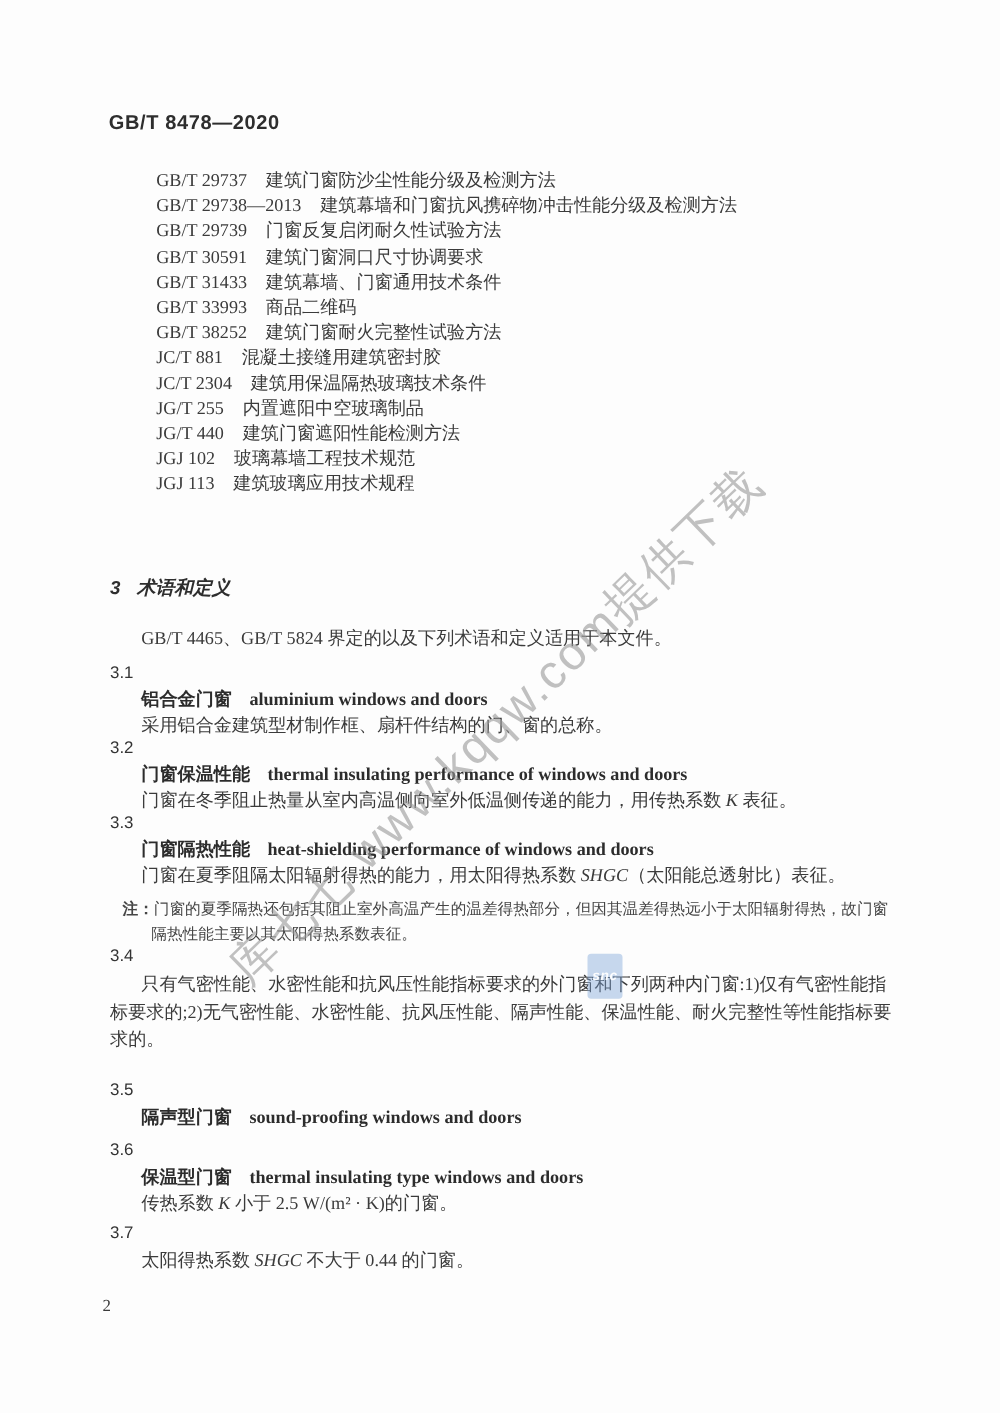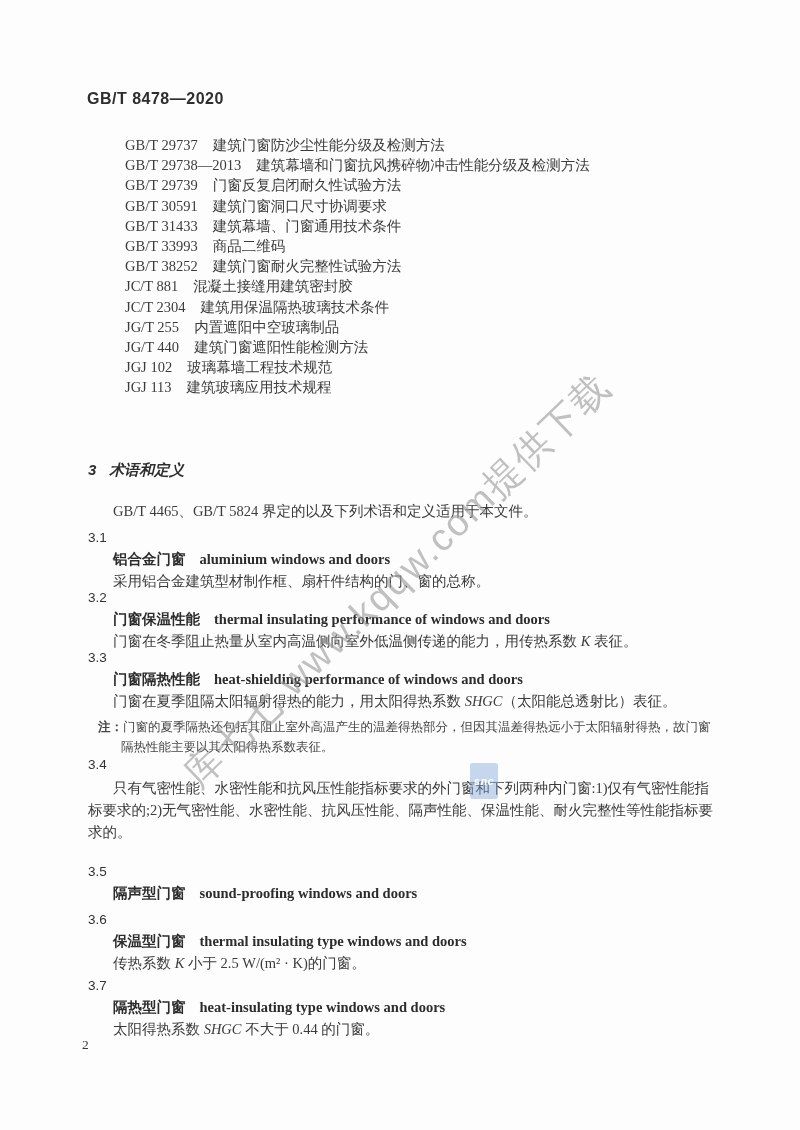--- a/index.html
+++ b/index.html
@@ -116,21 +116,20 @@
         <div class="t-num">3.5</div>
         <div class="t-head"><span class="zh">隔声型门窗</span><span class="en">sound-proofing windows and doors</span></div>
       </div>
       <div class="term" style="top: 912px;">
         <div class="t-num">3.6</div>
         <div class="t-head"><span class="zh">保温型门窗</span><span class="en">thermal insulating type windows and doors</span></div>
         <div class="t-def"><span>传热系数 </span><i>K</i><span> 小于 2.5 W/(m² · K)的门窗。</span></div>
       </div>
       <div class="term" style="top: 978px;">
         <div class="t-num">3.7</div>
-        <div class="t-head"><span class="zh">隔热型门窗</span><span class="en">heat-insulating type windows and doors</span></div>
         <div class="t-def"><span>太阳得热系数 </span><i>SHGC</i><span> 不大于 0.44 的门窗。</span></div>
       </div>
     </div>
 
   <div class="watermark">库七七 www.kqqw.com提供下载</div>
 
   <div class="snc-logo">snc</div>
 
   <div class="page-num">2</div>
 </div>

